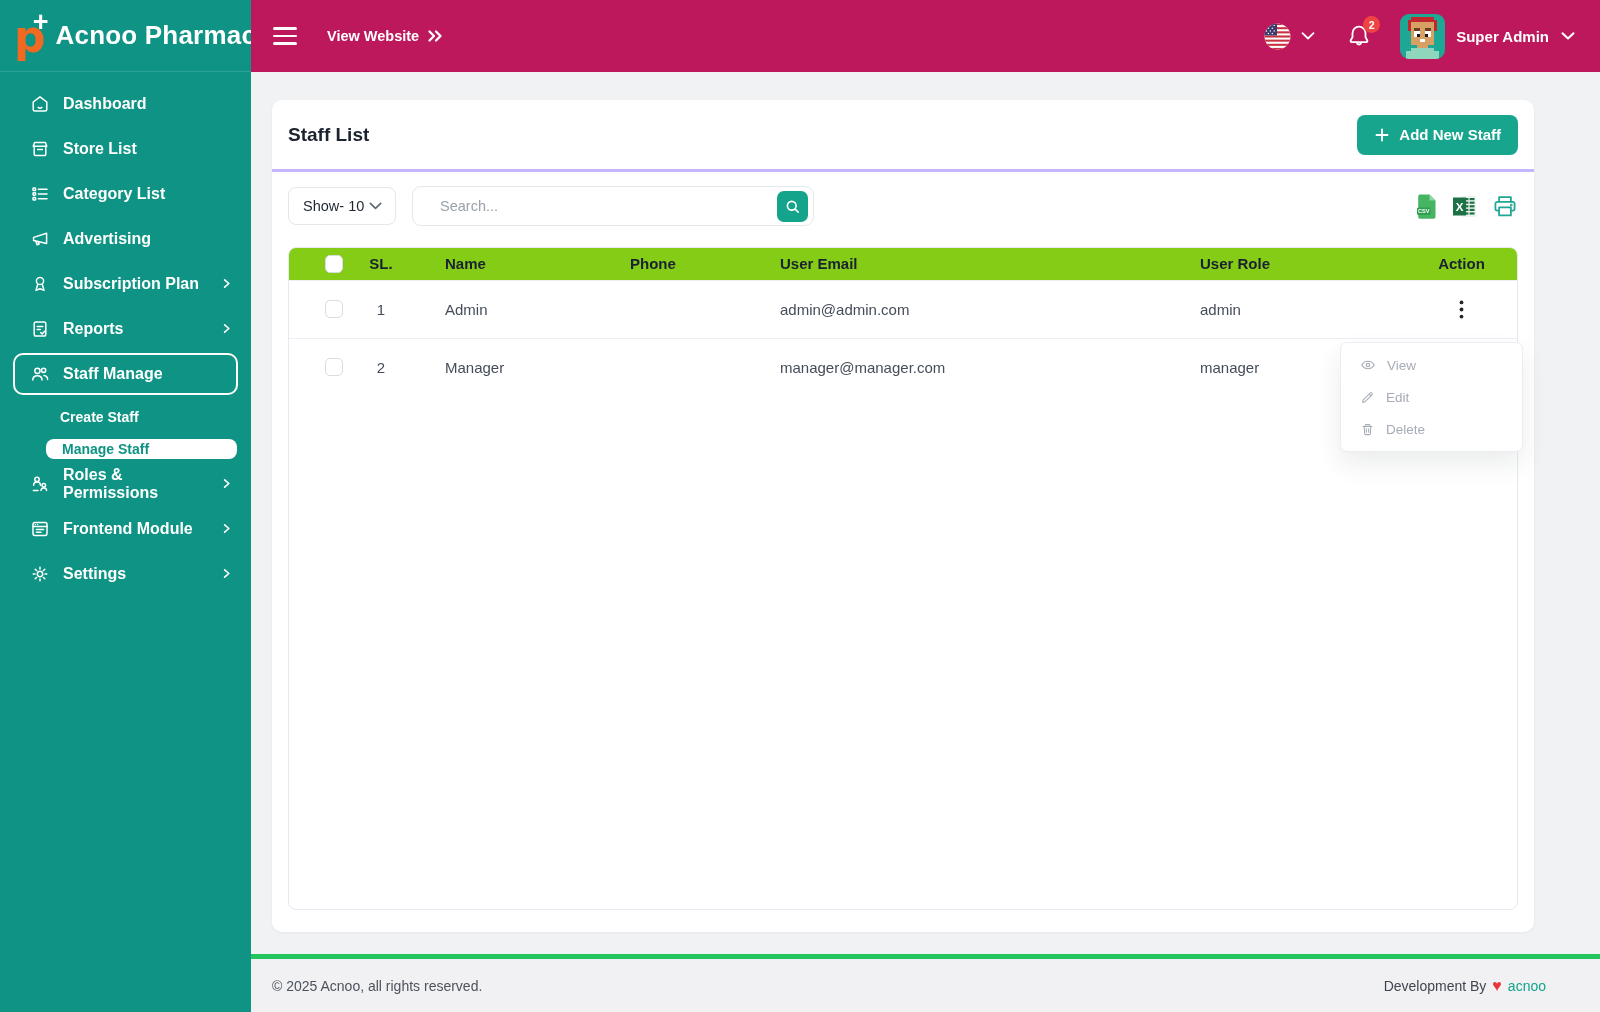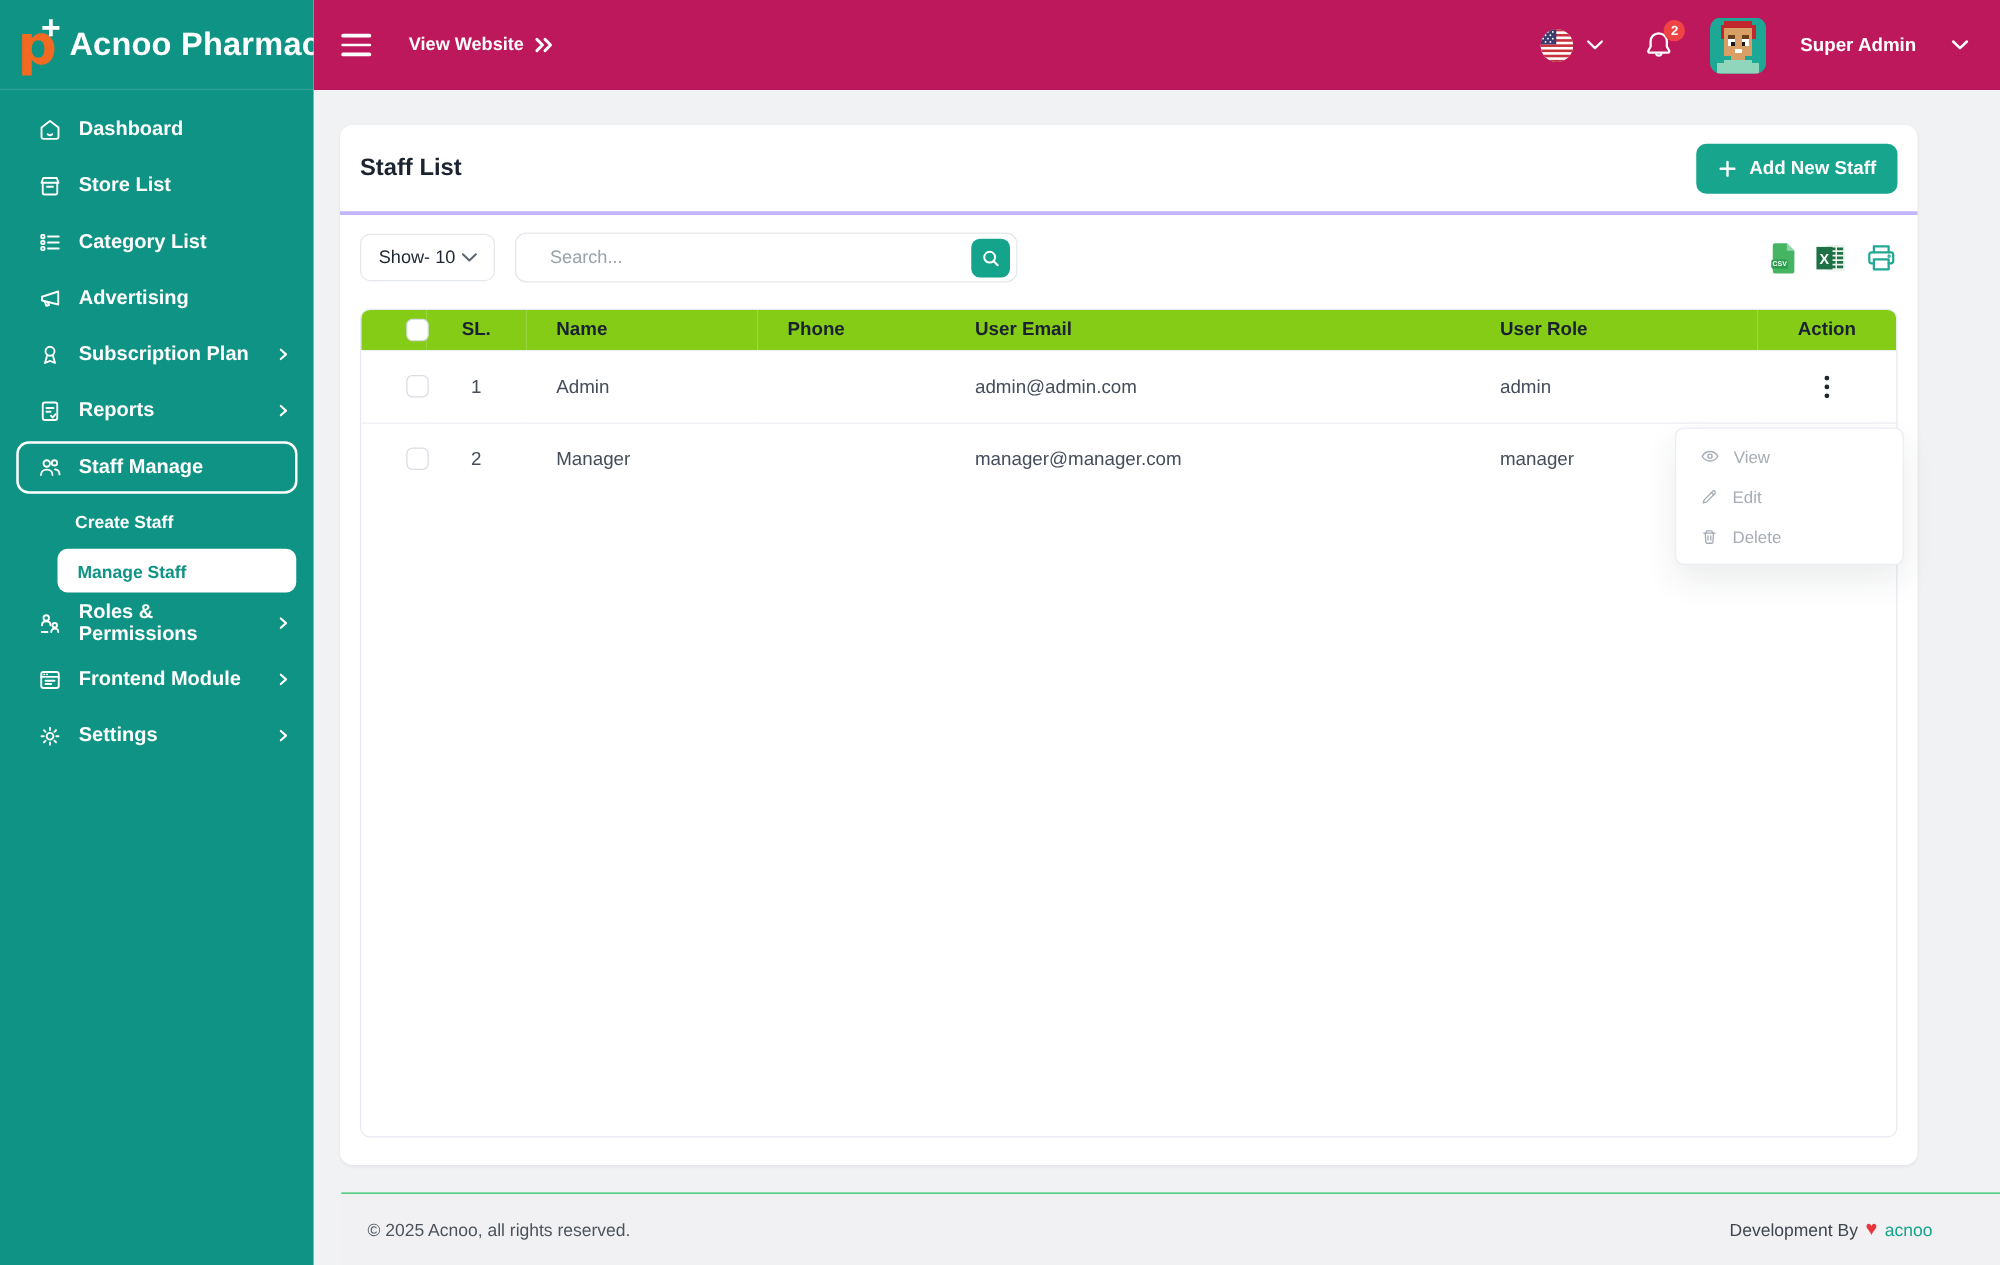--- a/index.html
+++ b/index.html
@@ -13,34 +13,34 @@
   .logo .p { font-size:44px; font-weight:800; color:#F26A21; line-height:52px; font-family:"DejaVu Sans",sans-serif; }
   .logo .plus { position:absolute; top:-1px; right:-3px; color:#fff; font-size:27px; font-weight:800; line-height:24px; }
   .brand-name { font-size:26px; font-weight:700; letter-spacing:.2px; white-space:nowrap; }
   .nav { padding:9px 0; flex:1; }
   .nav-item { height:45px; display:flex; align-items:center; gap:13px; padding:0 18px 0 30px; font-size:16px; font-weight:600; cursor:pointer; }
   .nav-item .nicon { width:20px; height:20px; display:flex; }
   .nav-item .nlabel { flex:1; }
   .chev { width:13px; height:13px; display:flex; }
   .nav-item.active-box { border:2px solid #fff; border-radius:10px; margin:2px 13px; height:42px; padding:0 10px 0 15px; }
   .sub-item { height:40px; display:flex; align-items:center; padding-left:60px; font-size:14px; font-weight:600; cursor:pointer; }
-  .sub-item.pill { background:#fff; color:#0E9384; border-radius:8px; margin:2px 14px 2px 46px; height:35px; padding-left:16px; }
+  .sub-item.pill { background:#fff; color:#0E9384; border-radius:8px; margin:2px 14px 2px 46px; height:20px; padding-left:16px; }
 
   
   .main { flex:1; display:flex; flex-direction:column; background:#f1f2f4; min-width:0; }
   .topbar { height:72px; background:#be185d; display:flex; align-items:center; color:#fff; padding:0 24px 0 20px; }
   .hamburger { display:flex; flex-direction:column; gap:5px; cursor:pointer; padding:4px 2px; }
   .hamburger span { width:24px; height:2.6px; background:#fff; border-radius:2px; }
   .view-website { margin-left:28px; font-weight:700; font-size:14.5px; display:flex; align-items:center; gap:8px; cursor:pointer; }
   .top-right { margin-left:auto; display:flex; align-items:center; }
   .lang { display:flex; align-items:center; gap:9px; cursor:pointer; }
   .flag { width:27px; height:27px; border-radius:50%; overflow:hidden; display:flex; }
   .bell-wrap { position:relative; margin-left:30px; cursor:pointer; display:flex; }
   .badge { position:absolute; top:-7px; right:-8px; width:17px; height:17px; background:#EF4444; color:#fff; border-radius:50%; font-size:10.5px; font-weight:700; display:flex; align-items:center; justify-content:center; }
-  .user { display:flex; align-items:center; gap:27px; margin-left:28px; cursor:pointer;justify-content:flex-end; }
+  .user { display:flex; align-items:center; gap:11px; margin-left:28px; cursor:pointer;justify-content:flex-end; }
   .avatar { width:45px; height:45px; border-radius:9px; overflow:hidden; display:flex; }
   .user-name { font-size:15px; font-weight:700; }
 
   .content { flex:1; padding:16px 0 0 21px; position:relative; }
   .card { width:1262px; height:832px; background:#fff; border-radius:10px; box-shadow:0 1px 3px rgba(16,24,40,.05); position:relative; }
   .card-header { height:72px; display:flex; align-items:center; padding:0 16px; border-bottom:3px solid #c4b5fd;margin-top:12px; }
   .card-title { font-size:19px; font-weight:700; color:#1b2230; }
   .add-btn { margin-left:auto; background:#17A58E; color:#fff; height:40px; border-radius:8px; padding:0 17px; display:flex; align-items:center; gap:9px; font-size:15px; font-weight:600; border:none; cursor:pointer; font-family:inherit; }
 
   .controls { display:flex; align-items:center; padding:14px 16px 0; }
@@ -59,21 +59,21 @@
   th.center, td.center { text-align:center; padding-left:0; }
   tbody tr { height:58px; border-top:1px solid #edeff4; background:#fff; }
   td { font-size:15px; color:#454d5a; padding-left:24px; }
   .cb { width:18px; height:18px; border:1.5px solid #d8dce3; border-radius:5px; background:#fff; margin-left:12px; cursor:pointer; }
   .kebab { display:inline-flex; padding:4px 8px; cursor:pointer; }
 
   .menu { position:absolute; top:242px; left:1068px; width:183px; background:#fff; border:1px solid #ebedf3; border-radius:7px; box-shadow:0 12px 26px rgba(31,41,55,.09); padding:6px 0; z-index:20; }
   .menu-item { height:32px; display:flex; align-items:center; gap:11px; padding:0 19px; font-size:13.5px; color:#a6acb6; cursor:pointer; }
   .menu-item .micon { display:flex; }
 
-  .footer { height:58px; display:flex; align-items:center; padding:0 54px 0 21px; font-size:14px; color:#4c535d; background:#f1f1f3; border-top:1px solid #22c55e;margin-left:22px; }
+  .footer { height:58px; display:flex; align-items:center; padding:0 54px 0 21px; font-size:14px; color:#4c535d; background:#f1f1f3; border-top:5px solid #22c55e; }
   .footer-right { margin-left:auto; display:flex; align-items:center; gap:6px; color:#3f4650; }
   .heart { color:#E8363D; font-size:16px; line-height:1; }
   .dev-link { color:#14A38B; cursor:pointer; }
 </style>
 </head>
 <body>
 
 <aside class="sidebar">
   <div class="brand">
     <div class="logo">

